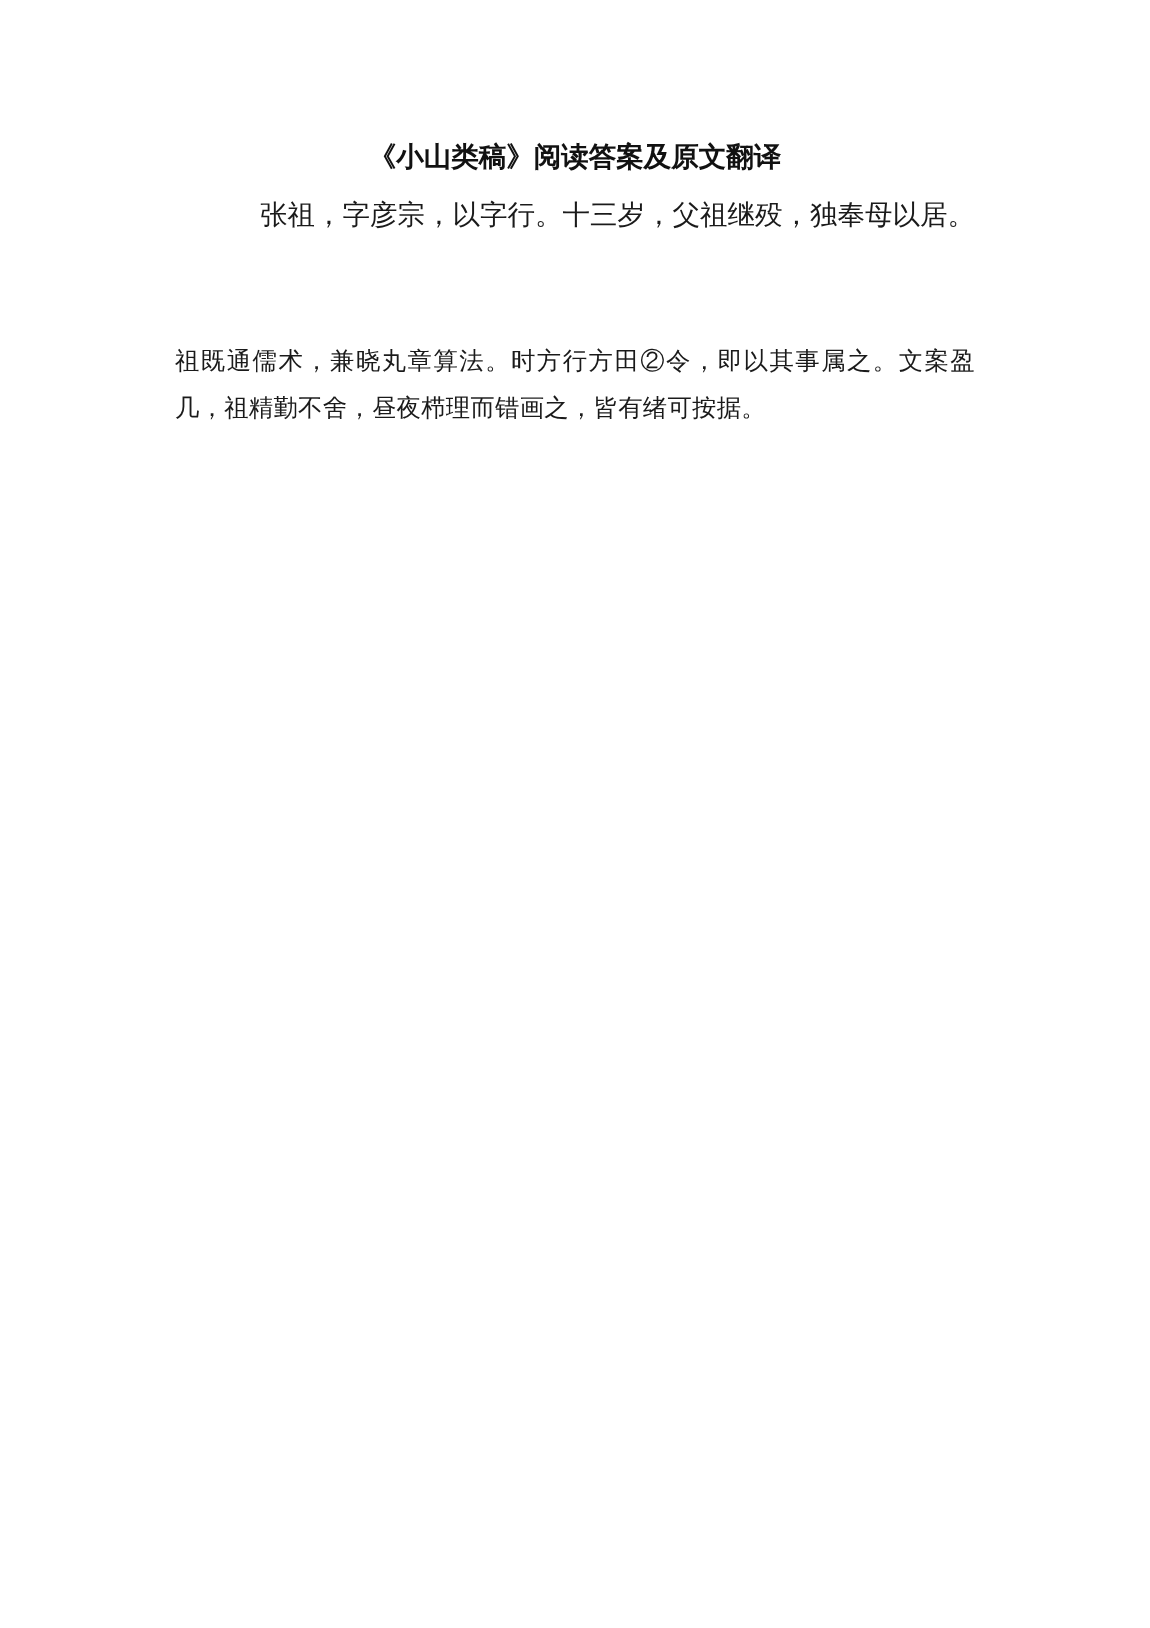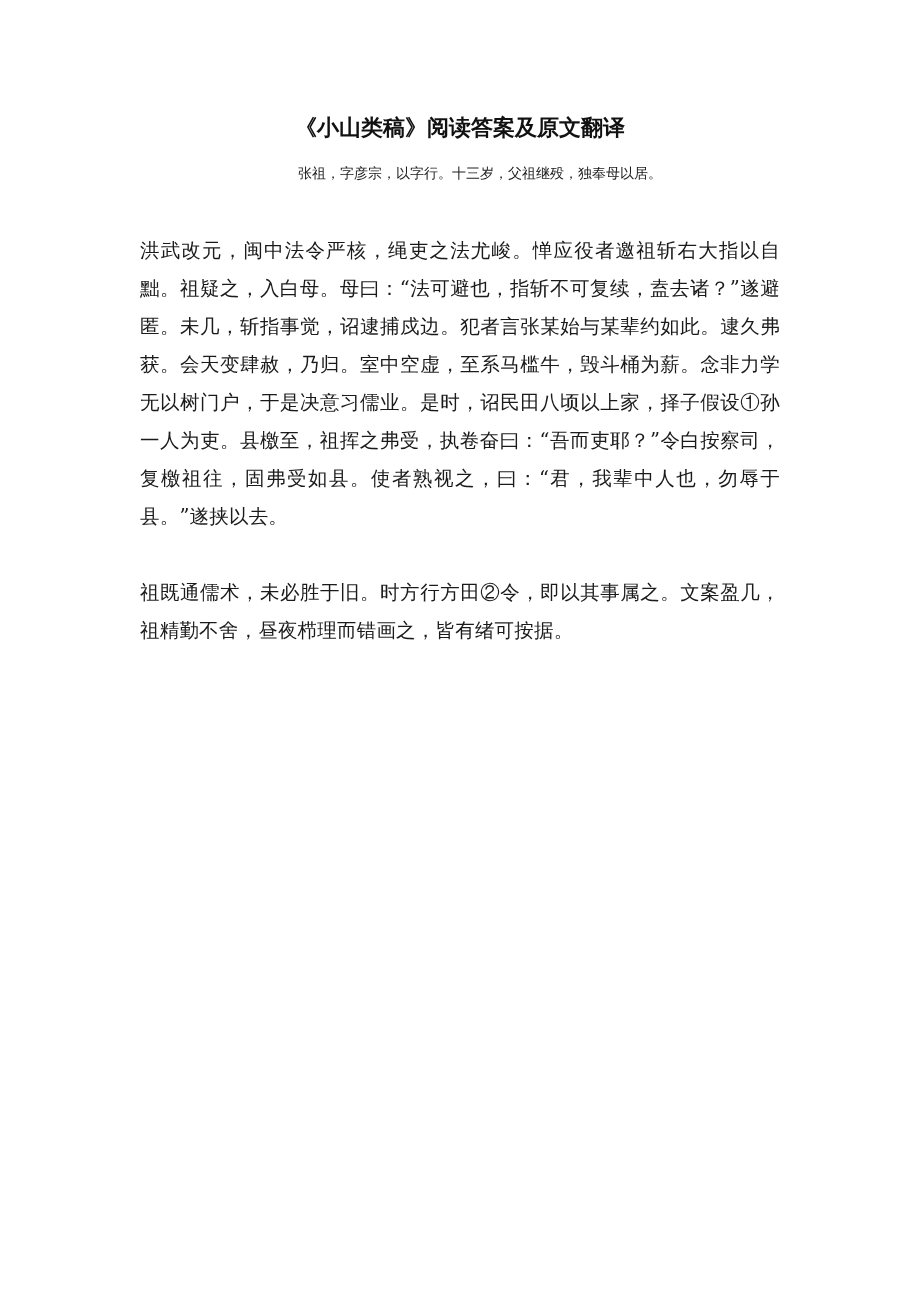--- a/index.html
+++ b/index.html
@@ -16,32 +16,32 @@
       color: #1a1a1a;
     }
     .page {
       position: absolute;
       left: 140px;
       top: 110px;
       width: 640px;
     }
     .doc-title {
       text-align: center;
-      font-family: Liberation Sans, sans-serif;
+      font-family: Liberation Mono, monospace;
       font-weight: bold;
       font-size: 22px;
       line-height: 36px;
       margin: 0;
       color: #111;
       letter-spacing: 0px;
     }
     .lead {
-      text-align: center;
+      text-align: right;
       padding-left: 40px;
-      font-size: 14px;
+      font-size: 22px;
       line-height: 38px;
       margin: 8px 0 0 0;
       white-space: nowrap;
     }
     .para {
       font-size: 19.5px;
       line-height: 38px;
       margin: 0;
       text-align: justify;
       letter-spacing: 0.2px;
@@ -53,18 +53,17 @@
       height: 40px;
     }
   </style>
 </head>
 <body>
 
 <div class="page">
   <h1 class="doc-title">《小山类稿》阅读答案及原文翻译</h1>
   <p class="lead">张祖，字彦宗，以字行。十三岁，父祖继殁，独奉母以居。</p>
   <div class="gap-first"></div>
-  <p class="para">洪武改元，闽中法令严核，绳吏之法尤峻。惮应役者邀祖斩右大指以自黜。祖疑之，入白母。母曰：“法可避也，指斩不可复续，盍去诸？”遂避匿。未几，斩指事觉，诏逮捕戍边。犯者言张某始与某辈约如此。逮久弗获。会天变肆赦，乃归。室中空虚，至系马槛牛，毁斗桶为薪。念非力学无以树门户，于是决意习儒业。是时，诏民田八顷以上家，择子假设①孙一人为吏。县檄至，祖挥之弗受，执卷奋曰：“吾而吏耶？”令白按察司，复檄祖往，固弗受如县。使者熟视之，曰：“君，我辈中人也，勿辱于县。”遂挟以去。</p>
   <div class="gap"></div>
-  <p class="para">祖既通儒术，未必胜于旧。时方行方田②令，即以其事属之。文案盈几，祖精勤不舍，昼夜栉理而错画之，皆有绪可按据。</p>
+  <p class="para">祖既通儒术，兼晓丸章算法。时方行方田②令，即以其事属之。文案盈几，祖精勤不舍，昼夜栉理而错画之，皆有绪可按据。</p>
   <div class="gap"></div>
   <div class="gap"></div>
 </div>
 
 </body></html>

